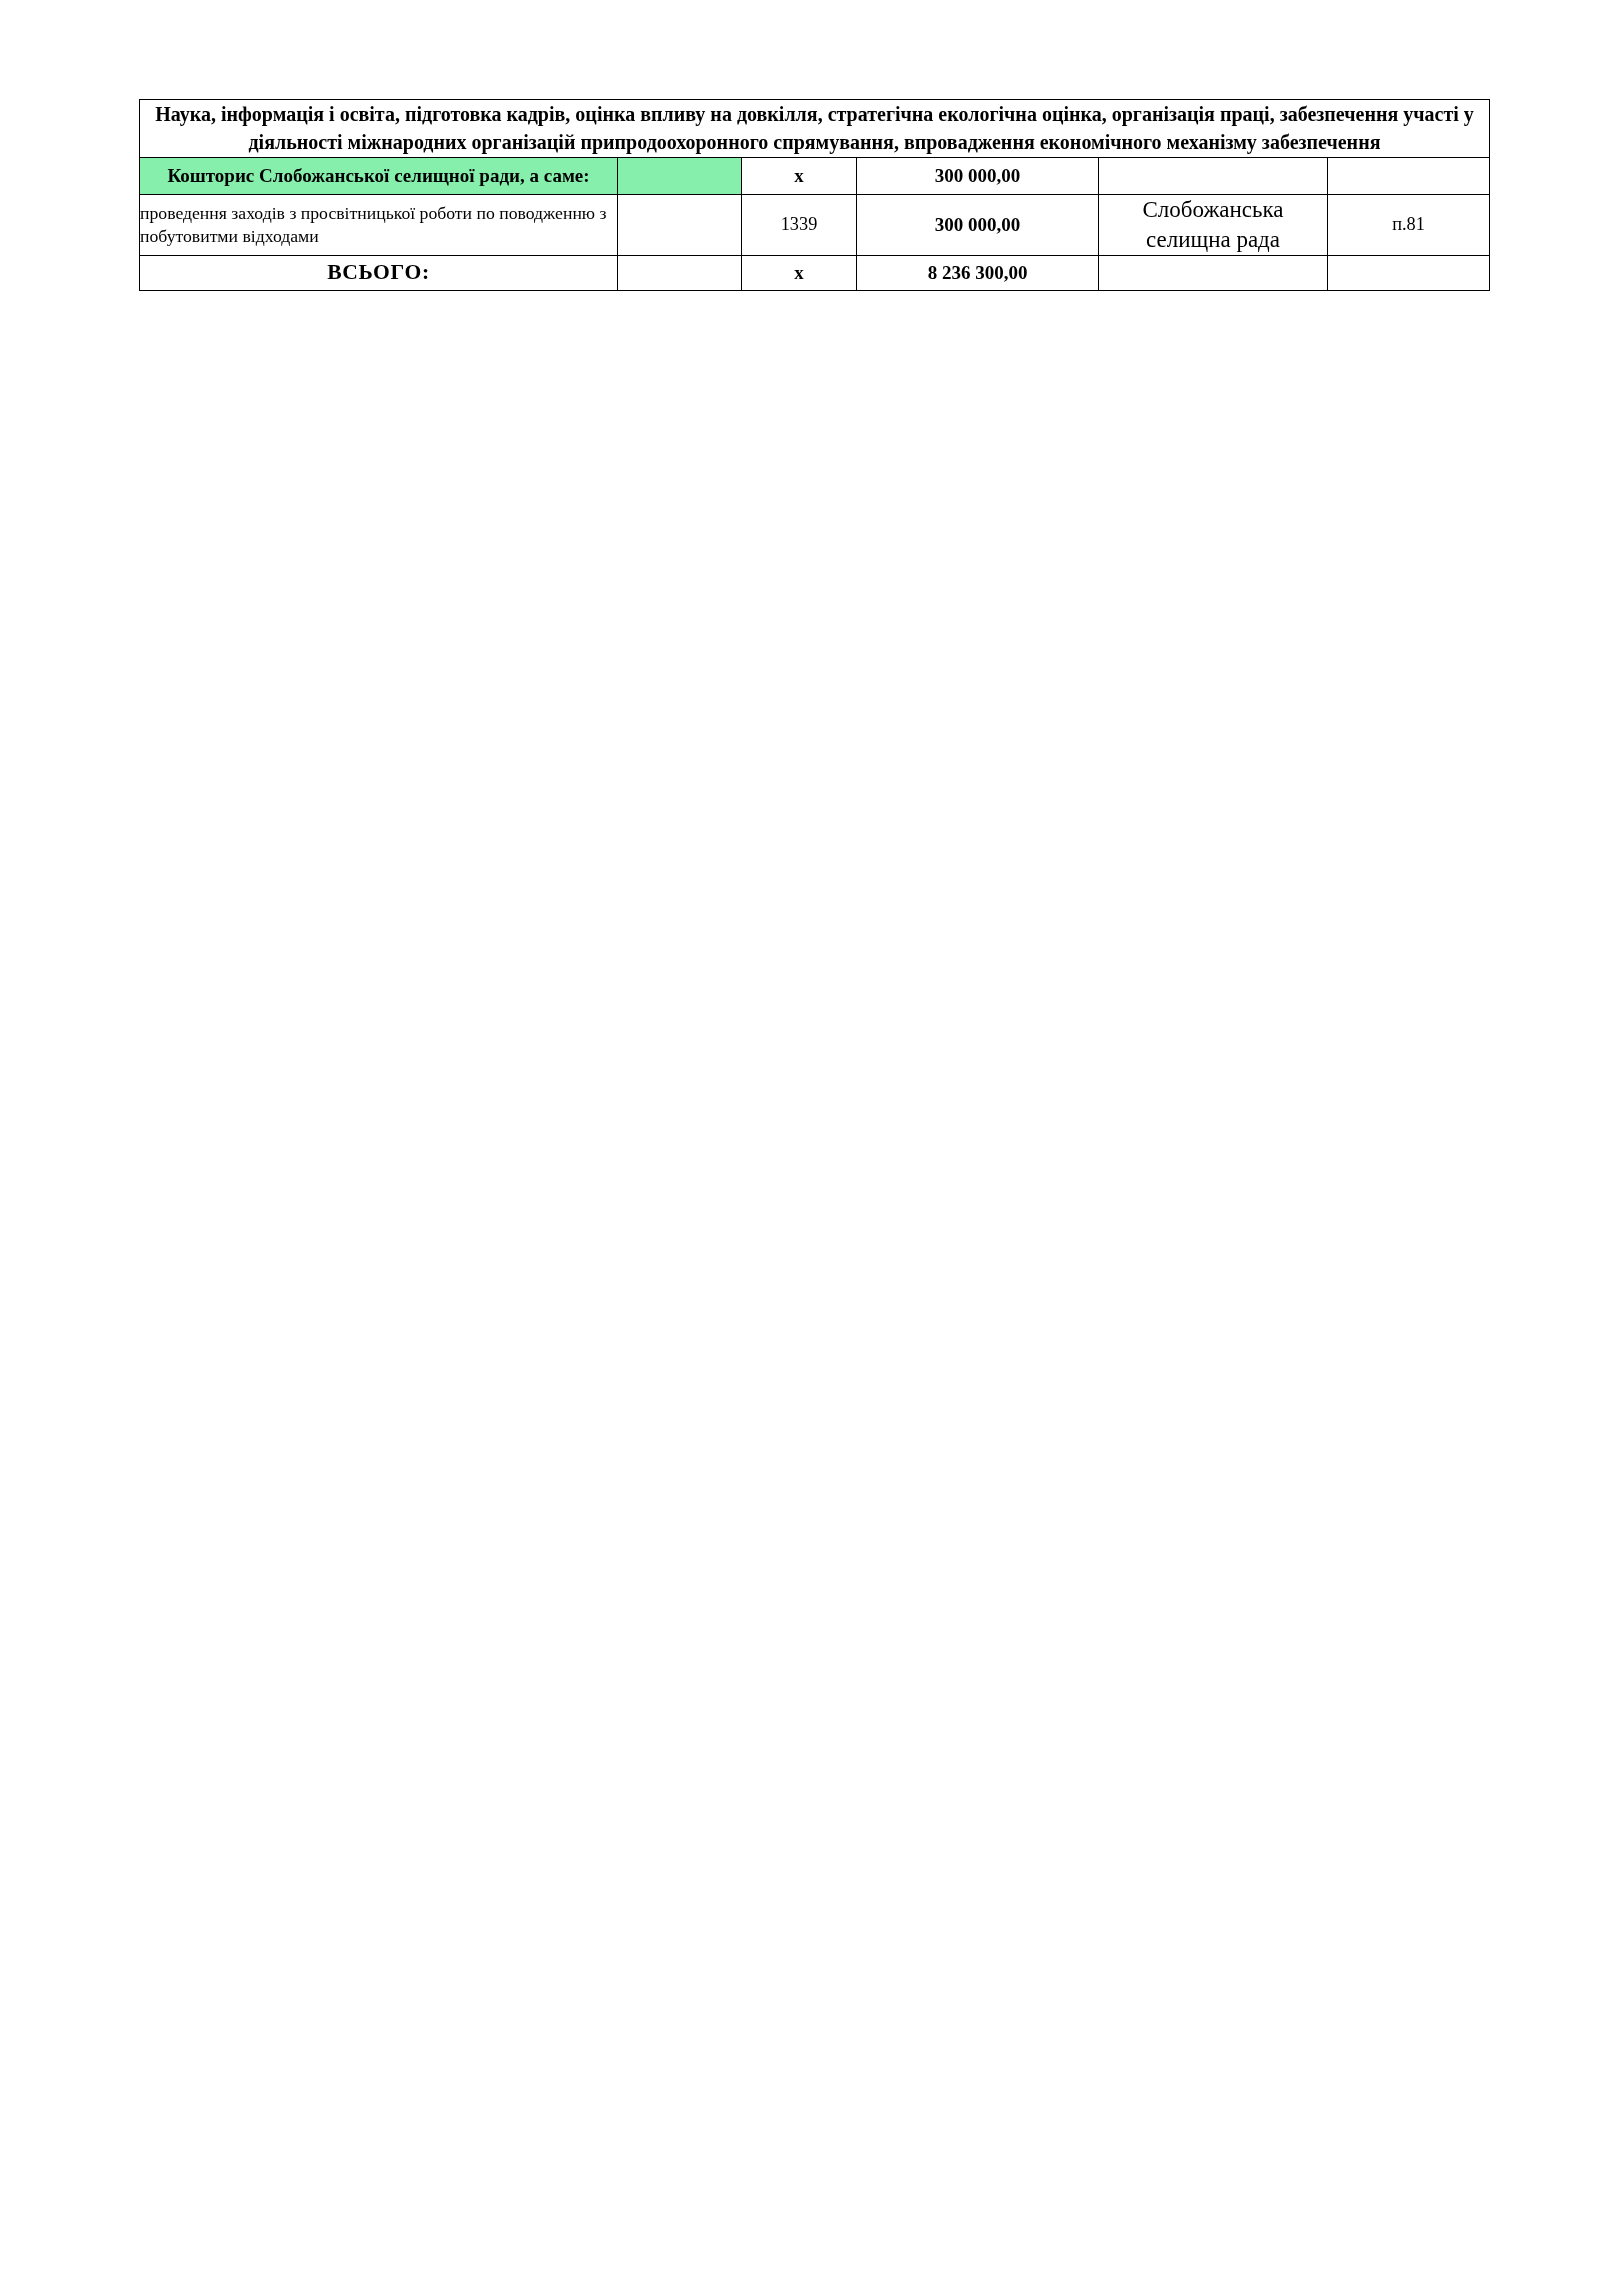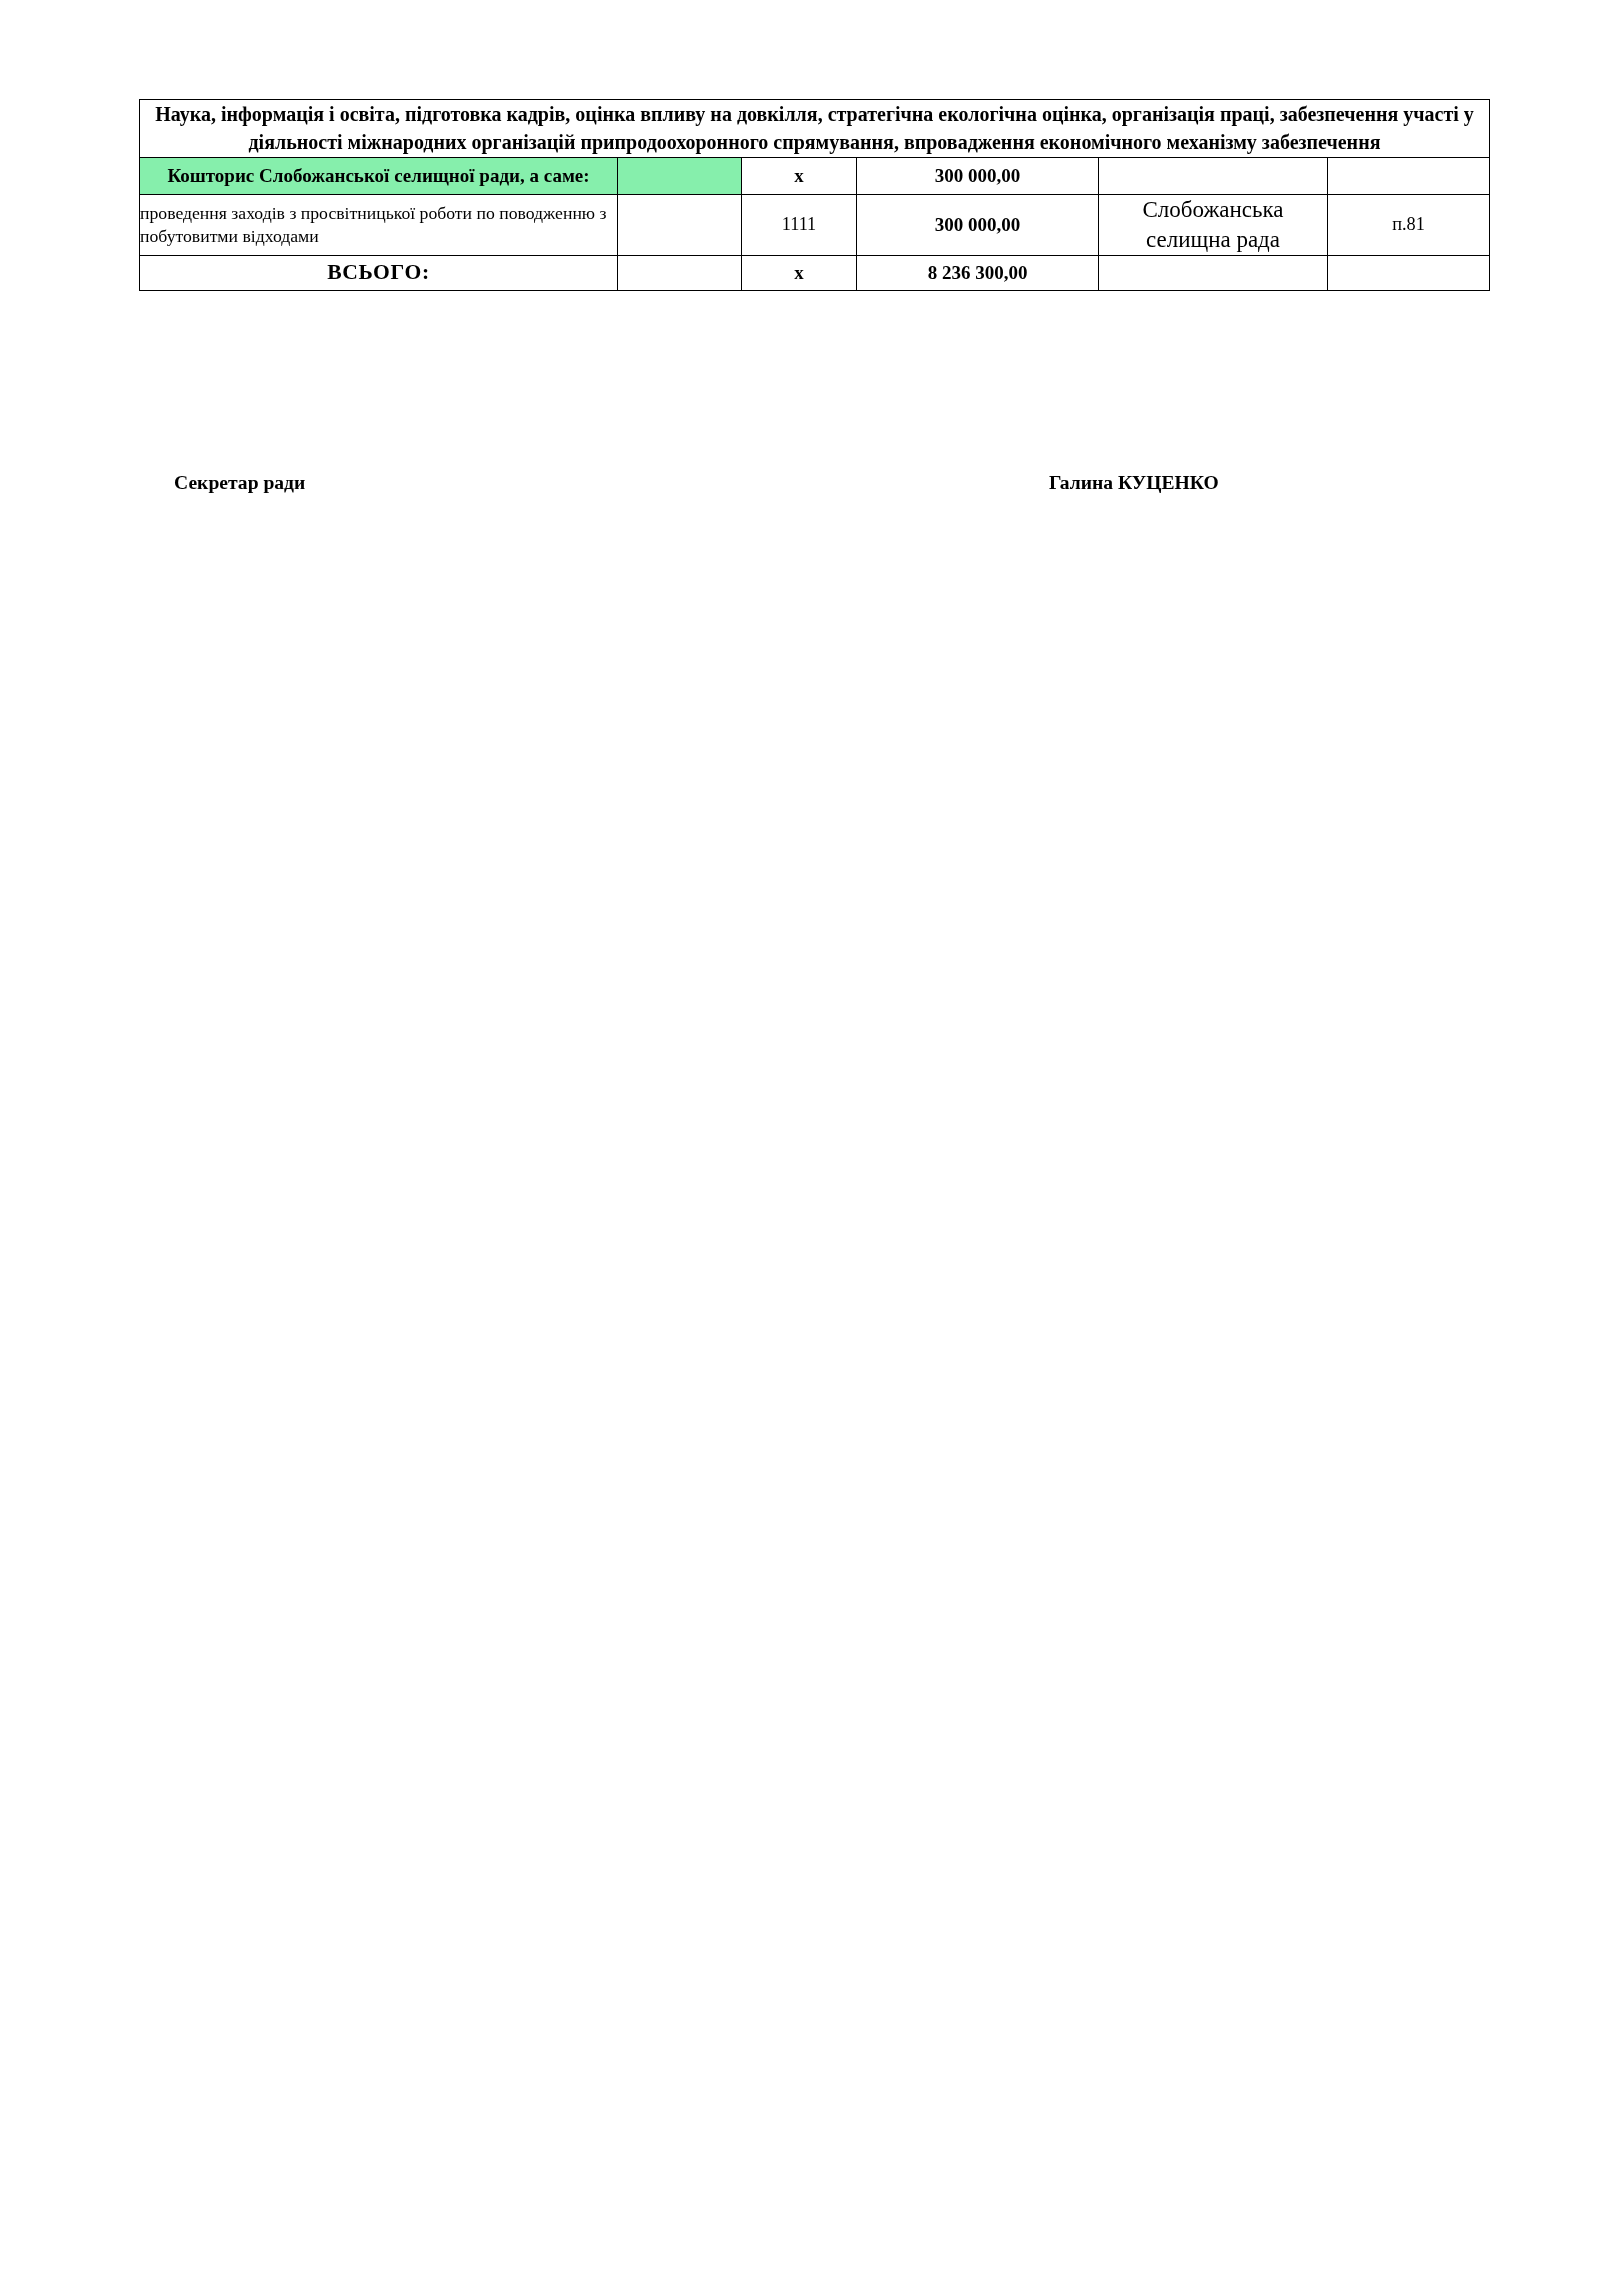--- a/index.html
+++ b/index.html
@@ -132,36 +132,32 @@
         <td class="cell-center shaded"></td>
         <td class="cell-center-bold">х</td>
         <td class="cell-center-bold">300 000,00</td>
         <td class="cell-org"></td>
         <td class="cell-center-plain"></td>
       </tr>
 
       <tr class="row-h2">
         <td class="cell-name-plain">проведення заходів з просвітницької роботи по поводженню з побутовитми відходами</td>
         <td class="cell-center"></td>
-        <td class="cell-center-plain">1111</td>
+        <td class="cell-center-plain">1339</td>
         <td class="cell-center-bold">300 000,00</td>
         <td class="cell-org">Слобожанська селищна рада</td>
         <td class="cell-center-plain">п.81</td>
       </tr>
 
       <tr class="row-h3">
         <td class="total-label">ВСЬОГО:</td>
         <td class="cell-center"></td>
         <td class="cell-center-bold">х</td>
         <td class="cell-center-bold">8 236 300,00</td>
         <td class="cell-org"></td>
         <td class="cell-center-plain"></td>
       </tr>
     </tbody>
   </table>
 
-  <div class="signature-row">
-    <div class="sig-left">Секретар ради</div>
-    <div class="sig-right">Галина КУЦЕНКО</div>
-  </div>
 
 </div>
 
 
 </body></html>

